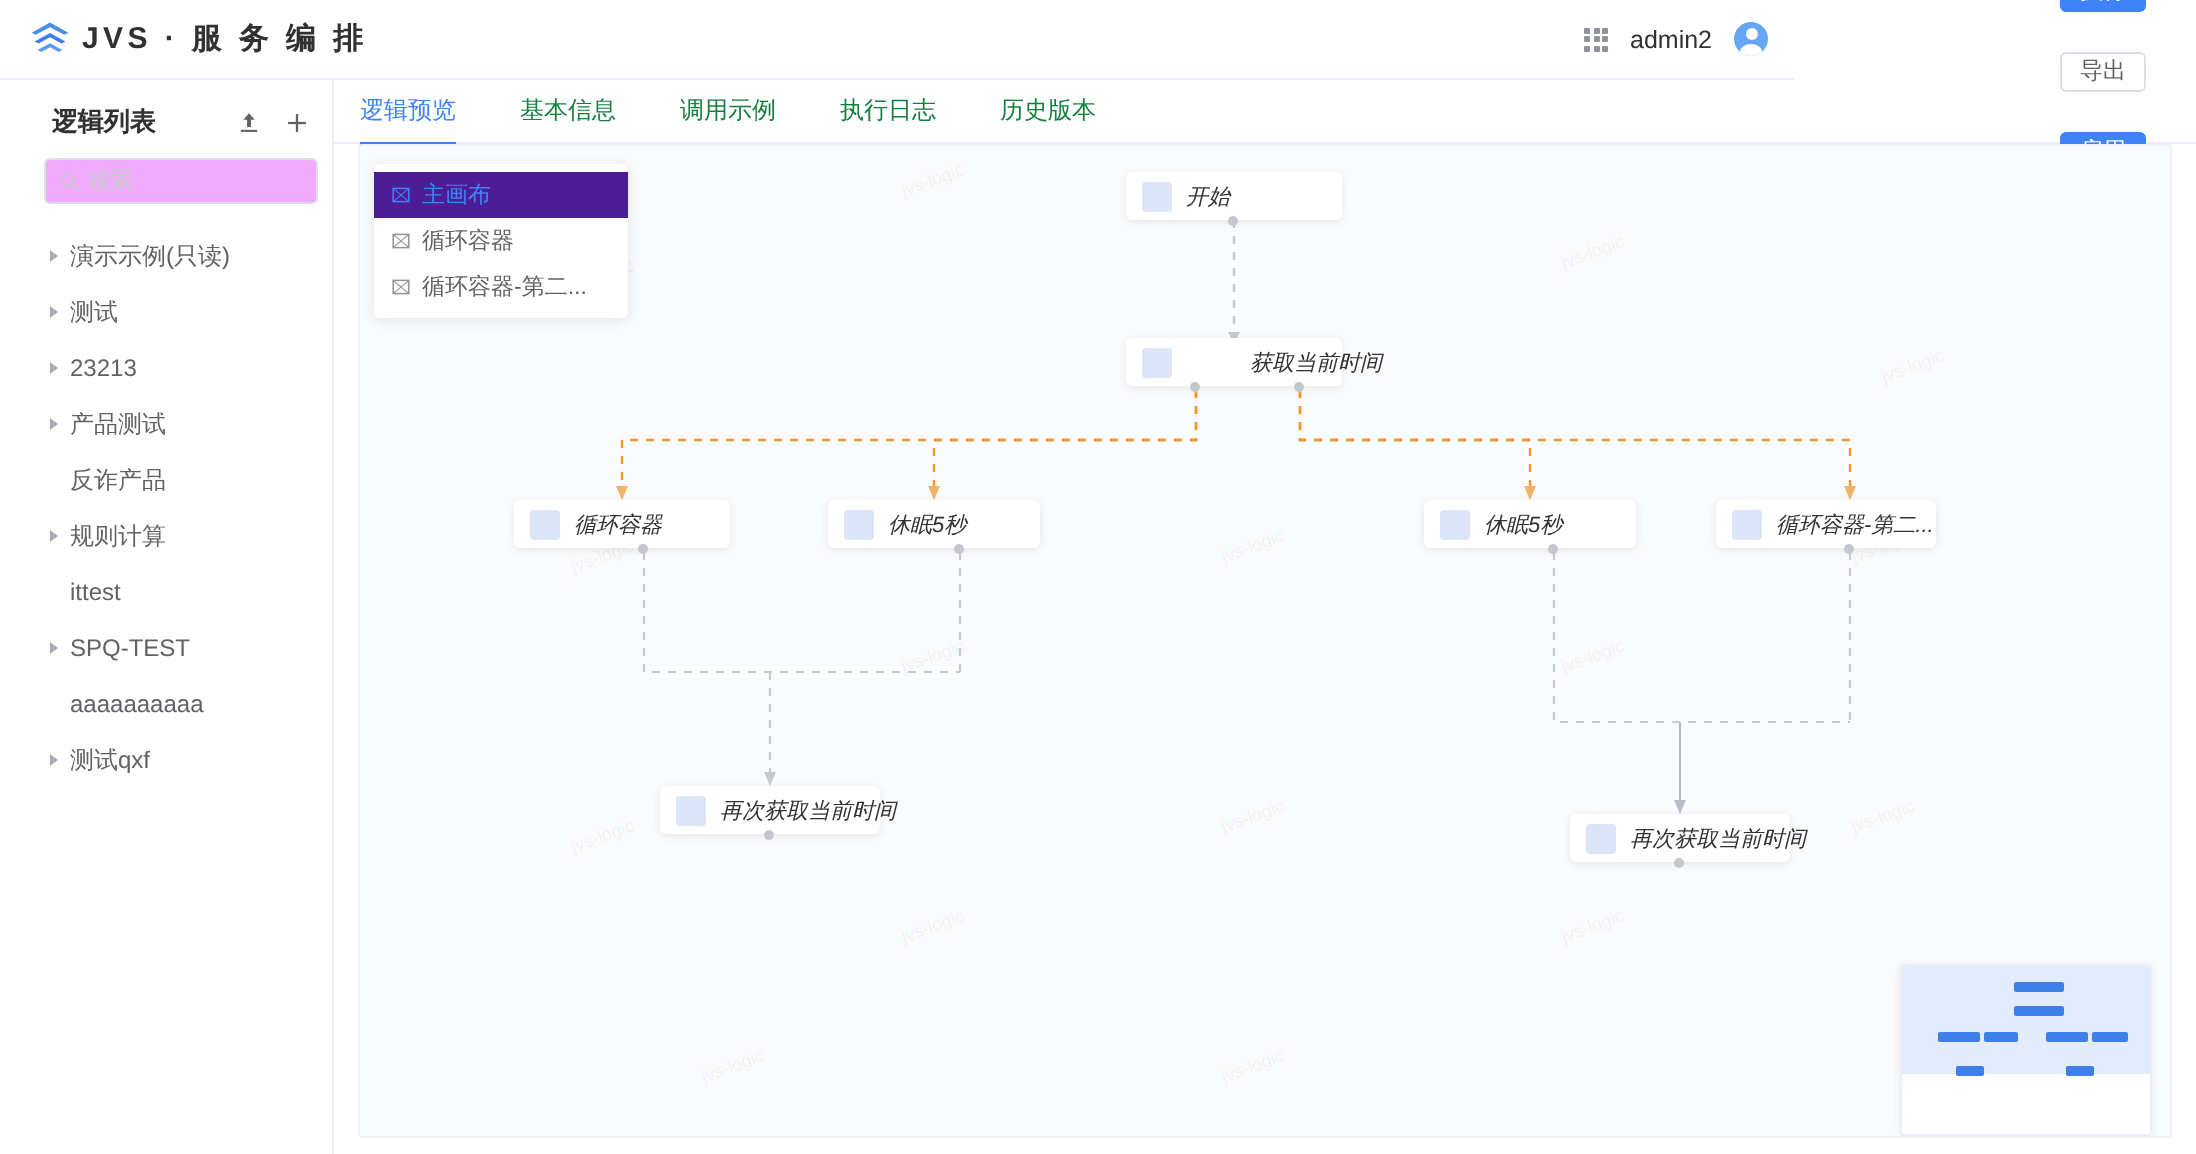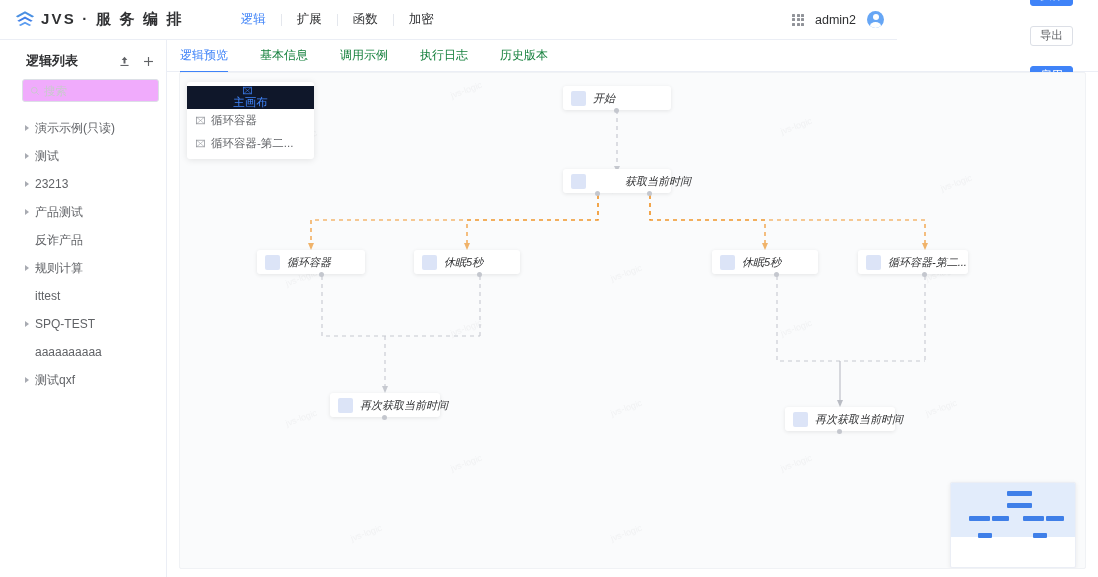--- a/index.html
+++ b/index.html
@@ -129,21 +129,21 @@
   
   .canvas-list {
     position: absolute; left: 7px; top: 9px; width: 127px;
     background: #fff; border-radius: 3px;
     box-shadow: 0 1px 7px rgba(0,0,0,0.10); padding: 4px 0; z-index: 12;
   }
   .cl-item {
     display: flex; align-items: center; height: 23px;
     padding: 0 9px; font-size: 11.5px; color: #606266; cursor: pointer;
   }
-  .cl-item.active { background: #0f172a; color: #3f83f8; flex-direction: column; }
+  .cl-item.active { background: #4c1d95; color: #3f83f8; }
   .cl-ic { flex: 0 0 auto; margin-right: 6px; display: block; }
 
   
   .node {
     position: absolute; height: 24px; background: #fff;
     border-radius: 3px; box-shadow: 0 1px 4px rgba(0,0,0,0.09);
     display: flex; align-items: center; padding: 0 8px; z-index: 10;
     cursor: pointer;
   }
   .node-ic {
@@ -174,29 +174,20 @@
 <div class="topbar">
   <div class="brand">
     <svg class="brand-logo" viewBox="0 0 24 24">
       <path d="M12 2.5 L22 8 L19.8 9.2 L12 5 L4.2 9.2 L2 8 Z" fill="#4a90e2"></path>
       <path d="M12 8.2 L20.4 12.8 L18.3 13.9 L12 10.5 L5.7 13.9 L3.6 12.8 Z" fill="#3f7fe8"></path>
       <path d="M12 13.8 L18.8 17.5 L16.8 18.6 L12 16 L7.2 18.6 L5.2 17.5 Z" fill="#5b9cf0"></path>
     </svg>
     <span class="brand-title">JVS · 服 务 编 排</span>
   </div>
 
-  <div class="nav">
-    <span class="nav-item active">逻辑</span>
-    <span class="nav-sep"></span>
-    <span class="nav-item">扩展</span>
-    <span class="nav-sep"></span>
-    <span class="nav-item">函数</span>
-    <span class="nav-sep"></span>
-    <span class="nav-item">加密</span>
-  </div>
 
   <div class="topright">
     <span class="grid-icon">
       <i></i>
         <i></i>
         <i></i>
         <i></i>
         <i></i>
         <i></i>
         <i></i>

